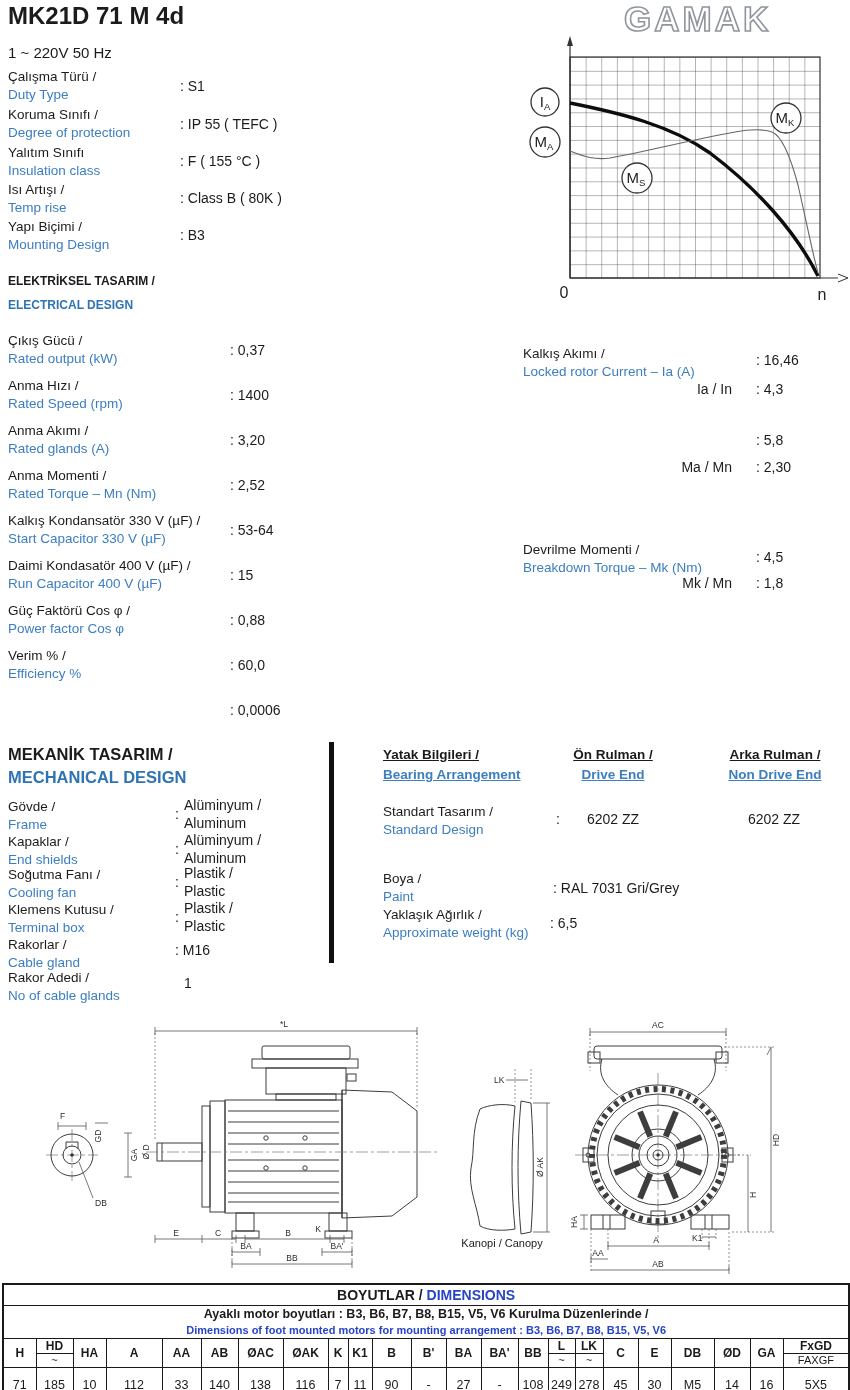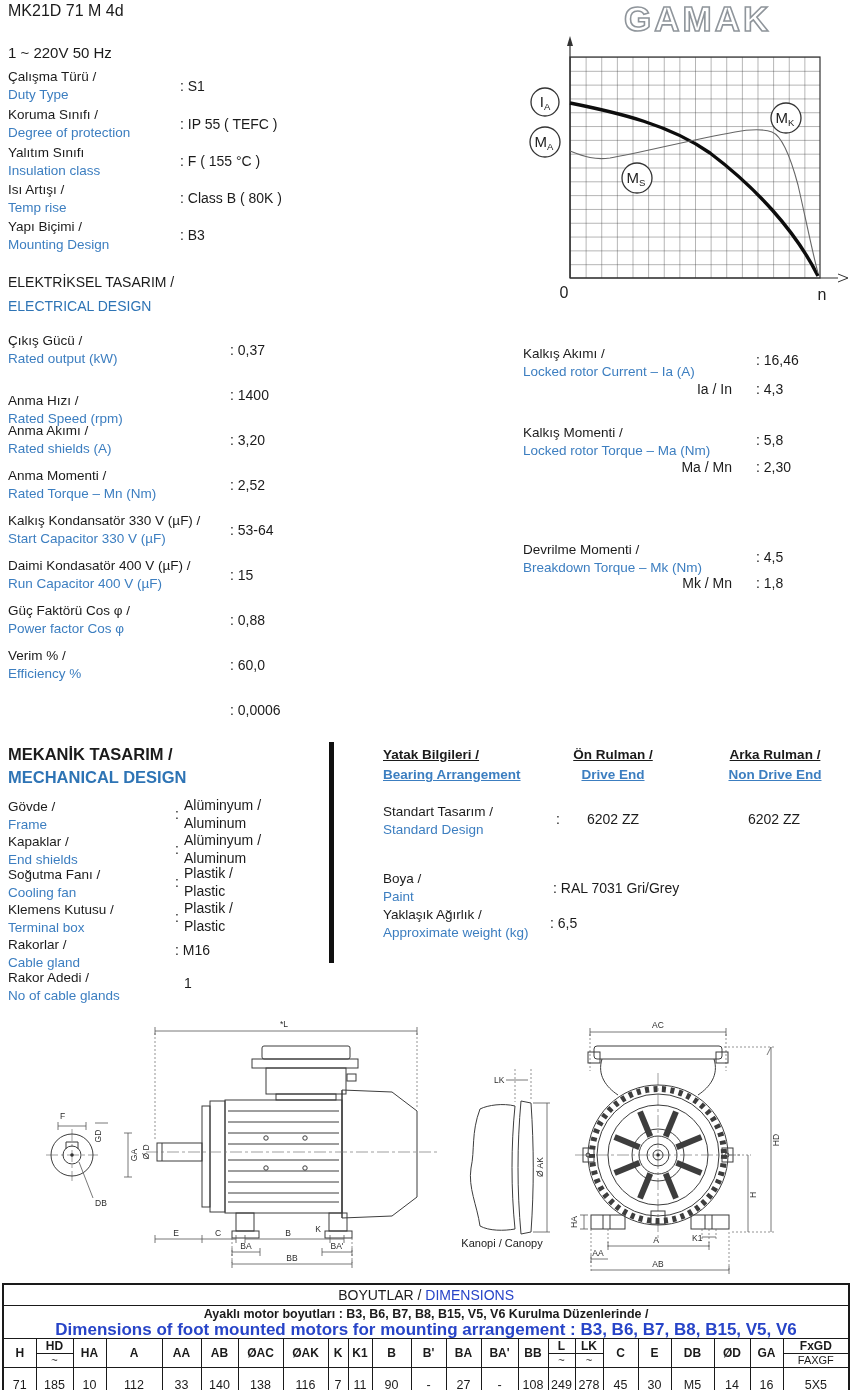--- a/index.html
+++ b/index.html
@@ -3,40 +3,40 @@
 <meta charset="utf-8">
 <style>
   html,body{margin:0;padding:0;background:#9a9a9a;}
   #page{position:relative;width:850px;height:1390px;background:#fff;
         font-family:"Liberation Sans",sans-serif;color:#1b1b1b;overflow:hidden;}
   #page *{box-sizing:border-box;}
   .abs{position:absolute;}
   .lb{font-size:13.5px;line-height:18px;white-space:nowrap;}
   .lb .en{color:#3c7ec0;}
   .vl{font-size:14px;white-space:nowrap;}
-  .title{font-size:16px;font-weight:normal;white-space:nowrap;}
+  .title{font-size:24px;font-weight:bold;white-space:nowrap;}
   .supply{font-size:15px;white-space:nowrap;}
-  .h1{font-size:14px;font-weight:normal;white-space:nowrap;}
+  .h1{font-size:12px;font-weight:bold;white-space:nowrap;}
   .h1.en{color:#2e74b5;}
   .h2{font-size:16.5px;font-weight:bold;white-space:nowrap;}
   .h2.en{color:#2e74b5;}
   .bh{font-size:13.5px;font-weight:bold;line-height:20px;white-space:nowrap;}
   .bh div{text-decoration:underline;}
   .bh .en{color:#3c7ec0;}
   .ctr{transform:translateX(-50%);text-align:center;}
   .rgt{text-align:right;width:100px;}
   .math{font-family:"DejaVu Serif",serif;font-style:italic;font-size:14.5px;}
   .vbar{background:#101010;}
   table.dims{border-collapse:collapse;font-size:12px;table-layout:fixed;}
   table.dims td{border:1px solid #1a1a1a;text-align:center;padding:0 1px;vertical-align:middle;}
   table.dims{border:2px solid #1a1a1a;}
-  .tt{font-size:14px;font-weight:normal;height:21px;}
+  .tt{font-size:14px;font-weight:bold;height:21px;}
   .tt .blue{color:#2744c8;}
   .st1{font-size:12.5px;font-weight:bold;line-height:16px;}
-  .st2{font-size:17px;font-weight:bold;line-height:16px;color:#2744c8;}
+  .st2{font-size:11px;font-weight:bold;line-height:16px;color:#2744c8;}
   .hb{font-weight:bold;font-size:12px;height:15px;}
   .sb{font-size:11px;height:14px;}
   .vr{font-size:12.5px;height:37px;}
   svg text{font-family:"Liberation Sans",sans-serif;}
   .dt{font-size:8.5px;fill:#2b2b2b;}
   .dl{stroke:#555;stroke-width:0.8;fill:none;}
   .ol{stroke:#3d3d3d;stroke-width:1;fill:none;}
   .cl{stroke:#777;stroke-width:0.7;stroke-dasharray:12 3 3 3;fill:none;}
   .dot{stroke:#666;stroke-width:0.7;stroke-dasharray:2 2;fill:none;}
 </style>
@@ -108,29 +108,29 @@
 
   <div class="abs h1" style="left:8px;top:274px">ELEKTRİKSEL TASARIM /</div>
   <div class="abs h1 en" style="left:8px;top:298px">ELECTRICAL DESIGN</div>
 
   <div class="abs lb" style="left:8px;top:332px">
     <div>Çıkış Gücü /</div>
     <div class="en">Rated output (kW)</div>
   </div>
   <div class="abs vl" style="left:230px;top:342px">: 0,37</div>
 
-  <div class="abs lb" style="left:8px;top:392px">
+  <div class="abs lb" style="left:8px;top:377px">
     <div>Anma Hızı /</div>
     <div class="en">Rated Speed (rpm)</div>
   </div>
   <div class="abs vl" style="left:230px;top:387px">: 1400</div>
 
   <div class="abs lb" style="left:8px;top:422px">
     <div>Anma Akımı /</div>
-    <div class="en">Rated shields (A)</div>
+    <div class="en">Rated glands (A)</div>
   </div>
   <div class="abs vl" style="left:230px;top:432px">: 3,20</div>
 
   <div class="abs lb" style="left:8px;top:467px">
     <div>Anma Momenti /</div>
     <div class="en">Rated Torque – Mn (Nm)</div>
   </div>
   <div class="abs vl" style="left:230px;top:477px">: 2,52</div>
 
   <div class="abs lb" style="left:8px;top:512px">
@@ -160,24 +160,20 @@
   <div class="abs vl" style="left:230px;top:702px">: 0,0006</div>
 
   <div class="abs lb" style="left:523px;top:345px">
     <div>Kalkış Akımı /</div>
     <div class="en">Locked rotor Current – Ia (A)</div>
   </div>
   <div class="abs vl" style="left:756px;top:352px">: 16,46</div>
   <div class="abs vl rgt" style="left:632px;top:381px">Ia / In</div>
   <div class="abs vl" style="left:756px;top:381px">: 4,3</div>
 
-  <div class="abs lb" style="left:523px;top:424px">
-    <div>Kalkış Momenti /</div>
-    <div class="en">Locked rotor Torque – Ma (Nm)</div>
-  </div>
   <div class="abs vl" style="left:756px;top:432px">: 5,8</div>
   <div class="abs vl rgt" style="left:632px;top:459px">Ma / Mn</div>
   <div class="abs vl" style="left:756px;top:459px">: 2,30</div>
 
   <div class="abs lb" style="left:523px;top:541px">
     <div>Devrilme Momenti /</div>
     <div class="en">Breakdown Torque – Mk (Nm)</div>
   </div>
   <div class="abs vl" style="left:756px;top:549px">: 4,5</div>
   <div class="abs vl rgt" style="left:632px;top:575px">Mk / Mn</div>

